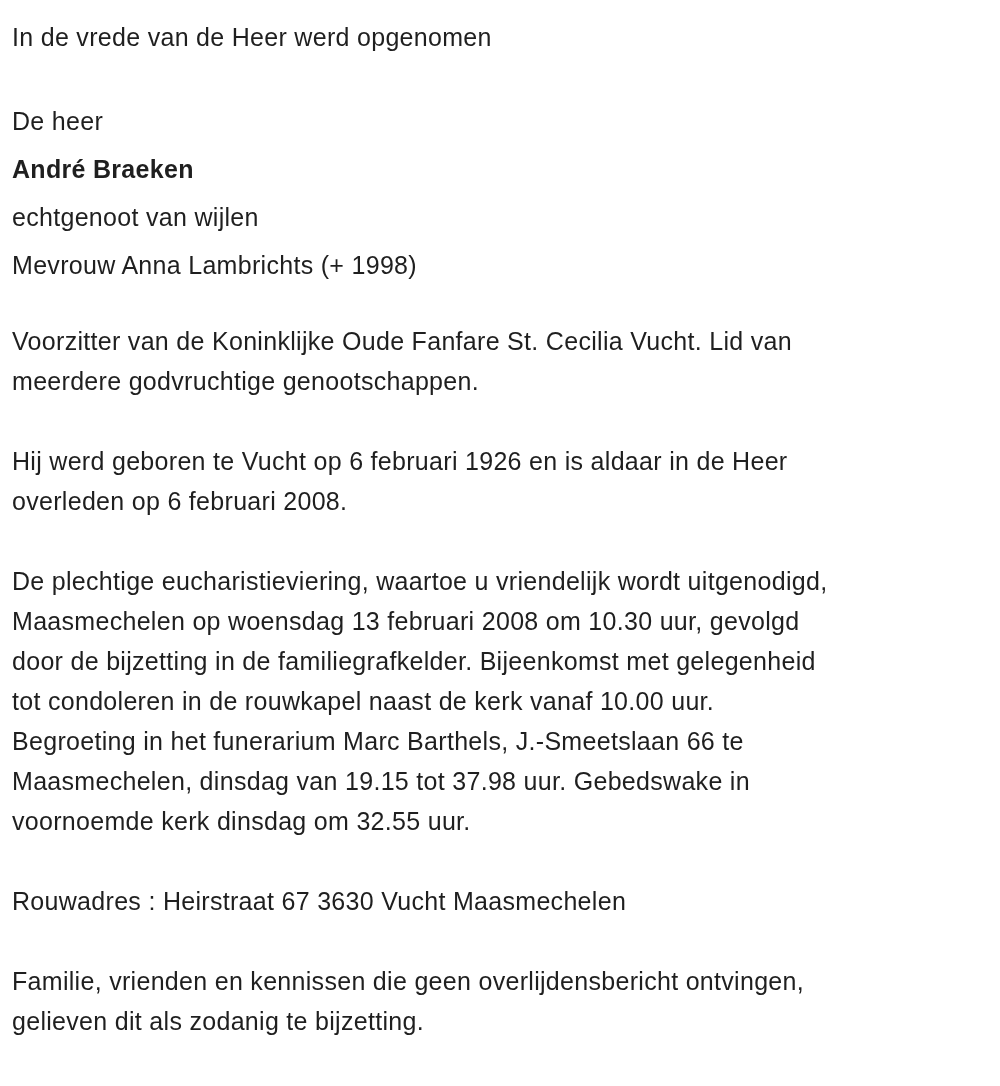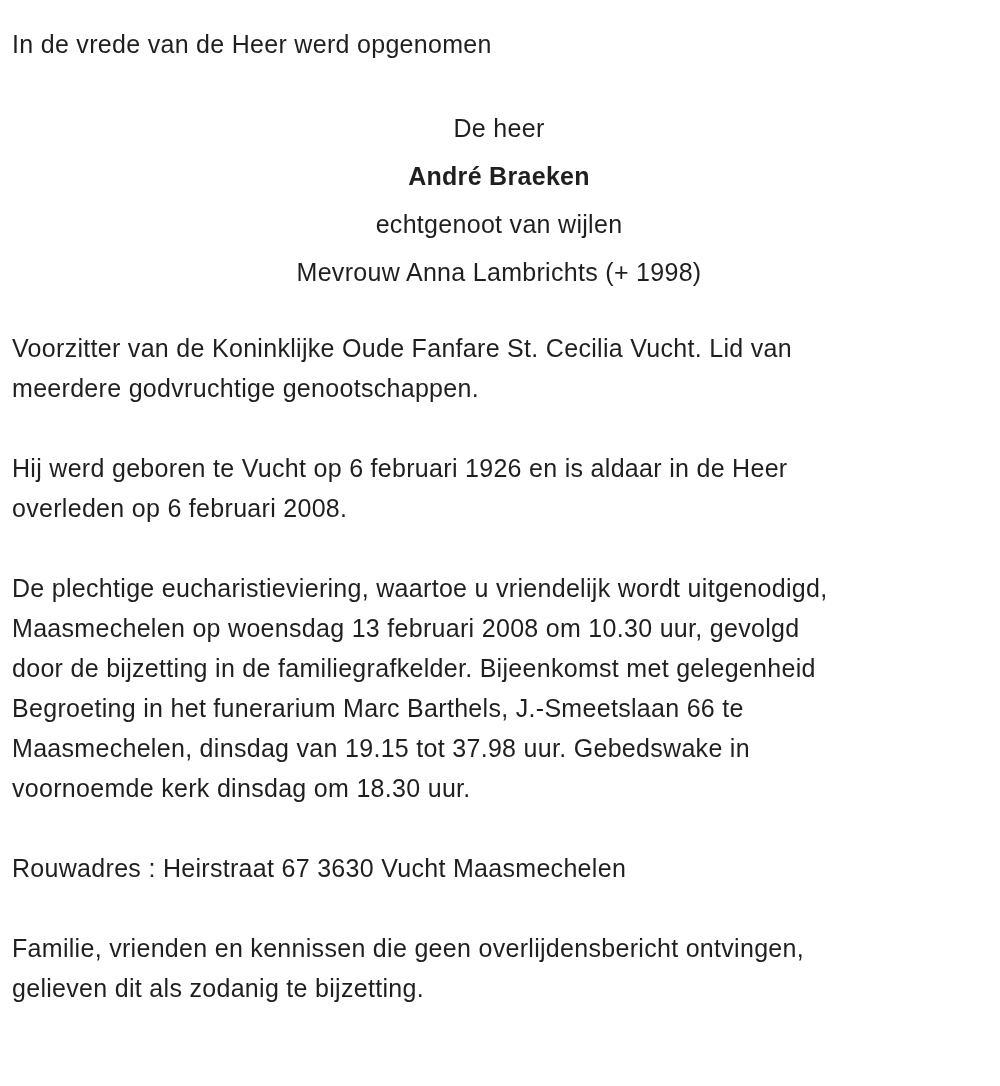--- a/index.html
+++ b/index.html
@@ -10,37 +10,36 @@
   body {
     width: 1000px;
     height: 1086px;
     font-family: "Liberation Sans", sans-serif;
     color: #1f1f1f;
     -webkit-font-smoothing: antialiased;
   }
   .document {
     box-sizing: border-box;
     width: 1000px;
-    padding: 24px 14px 0 12px;
+    padding: 17px 14px 0 12px;
     font-size: 25px;
     letter-spacing: 0.3px;
   }
   .para {
     margin: 0 0 40px 0;
   }
   .line {
     line-height: 40px;
     white-space: nowrap;
   }
   .header-block {
     margin-bottom: 32px;
   }
   .header-block .line {
     line-height: 48px;
-    text-align: center;
   }
   .bold {
     font-weight: bold;
   }
 </style>
 </head>
 <body>
 
 <div class="document">
 
@@ -62,23 +61,24 @@
 
   <div class="para">
     <div class="line">Hij werd geboren te Vucht op 6 februari 1926 en is aldaar in de Heer</div>
     <div class="line">overleden op 6 februari 2008.</div>
   </div>
 
   <div class="para">
     <div class="line">De plechtige eucharistieviering, waartoe u vriendelijk wordt uitgenodigd,</div>
     <div class="line">Maasmechelen op woensdag 13 februari 2008 om 10.30 uur, gevolgd</div>
     <div class="line">door de bijzetting in de familiegrafkelder. Bijeenkomst met gelegenheid</div>
+    <div class="line">tot condoleren in de rouwkapel naast de kerk vanaf 10.00 uur.</div>
     <div class="line">Begroeting in het funerarium Marc Barthels, J.-Smeetslaan 66 te</div>
     <div class="line">Maasmechelen, dinsdag van 19.15 tot 37.98 uur. Gebedswake in</div>
-    <div class="line">voornoemde kerk dinsdag om 18.30 uur.</div>
+    <div class="line">voornoemde kerk dinsdag om 32.55 uur.</div>
   </div>
 
   <div class="para">
     <div class="line">Rouwadres : Heirstraat 67 3630 Vucht Maasmechelen</div>
   </div>
 
   <div class="para">
     <div class="line">Familie, vrienden en kennissen die geen overlijdensbericht ontvingen,</div>
     <div class="line">gelieven dit als zodanig te bijzetting.</div>
   </div>

